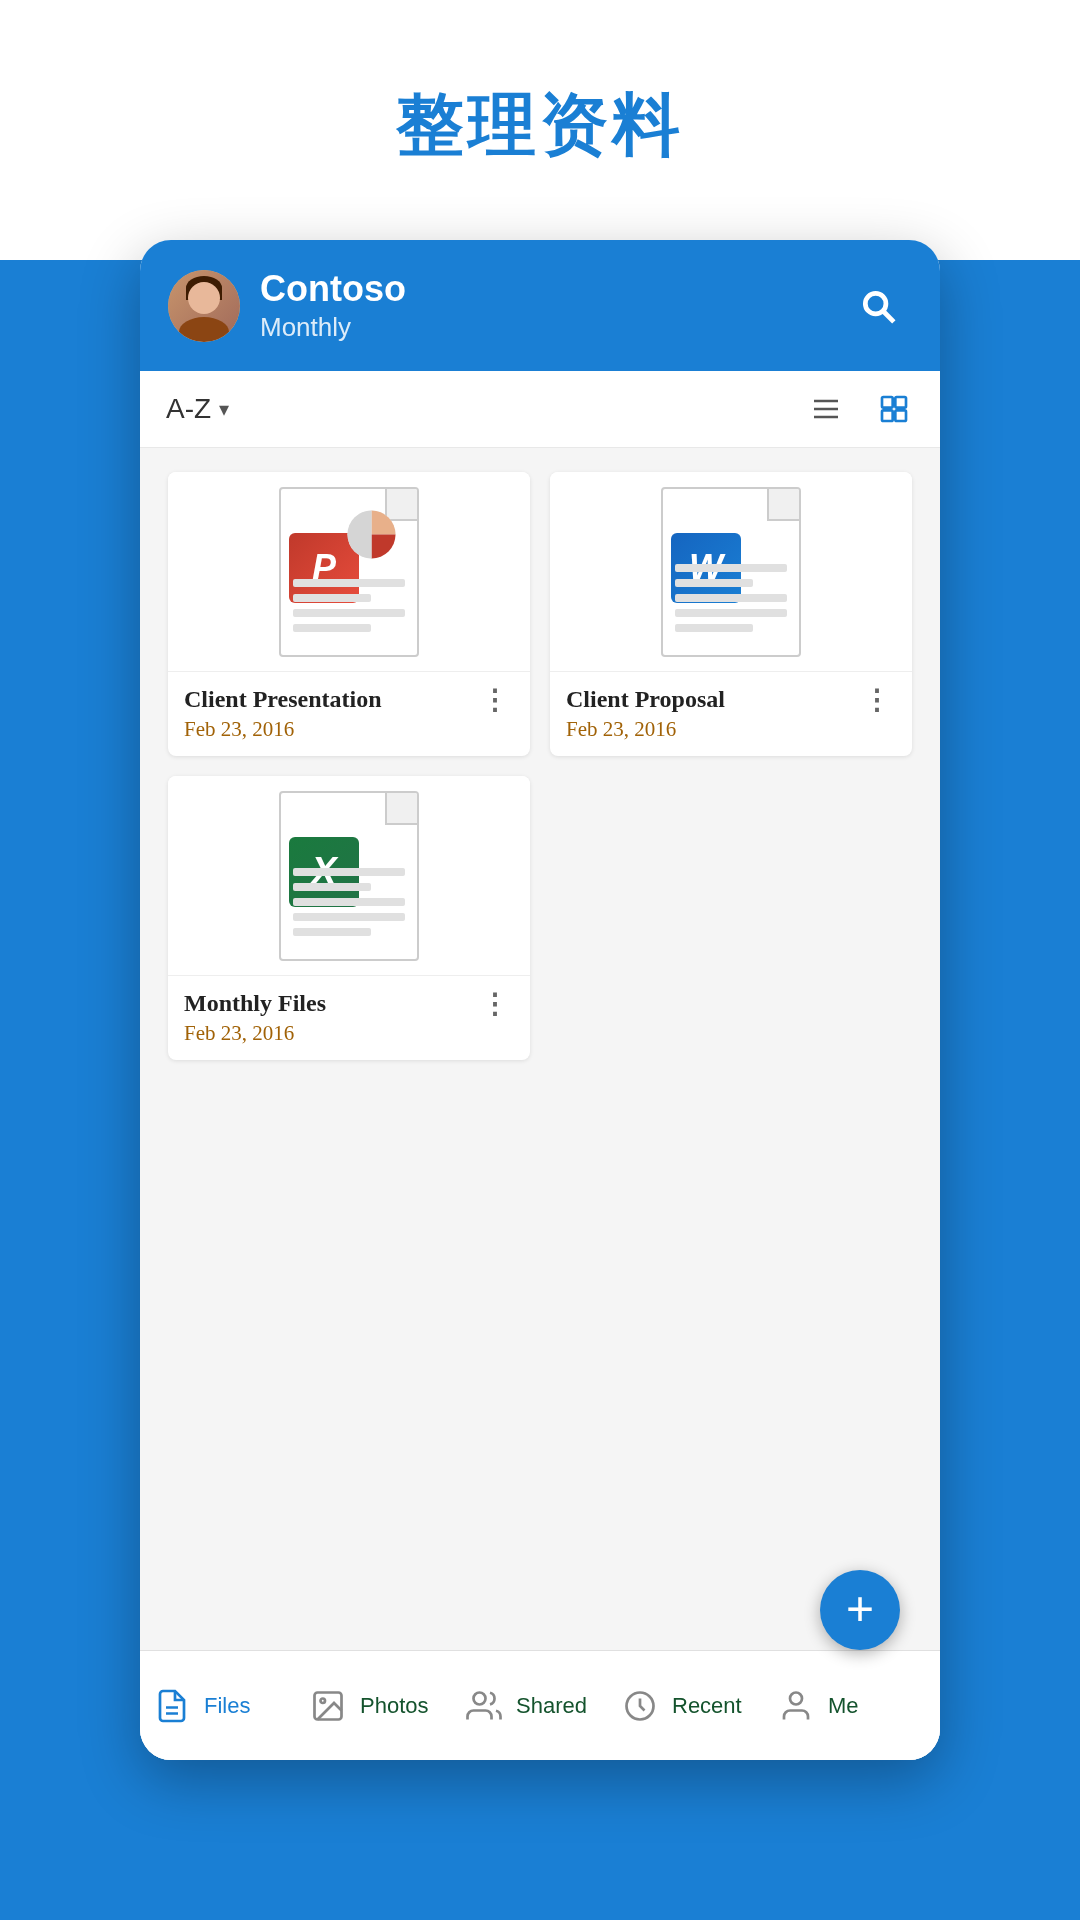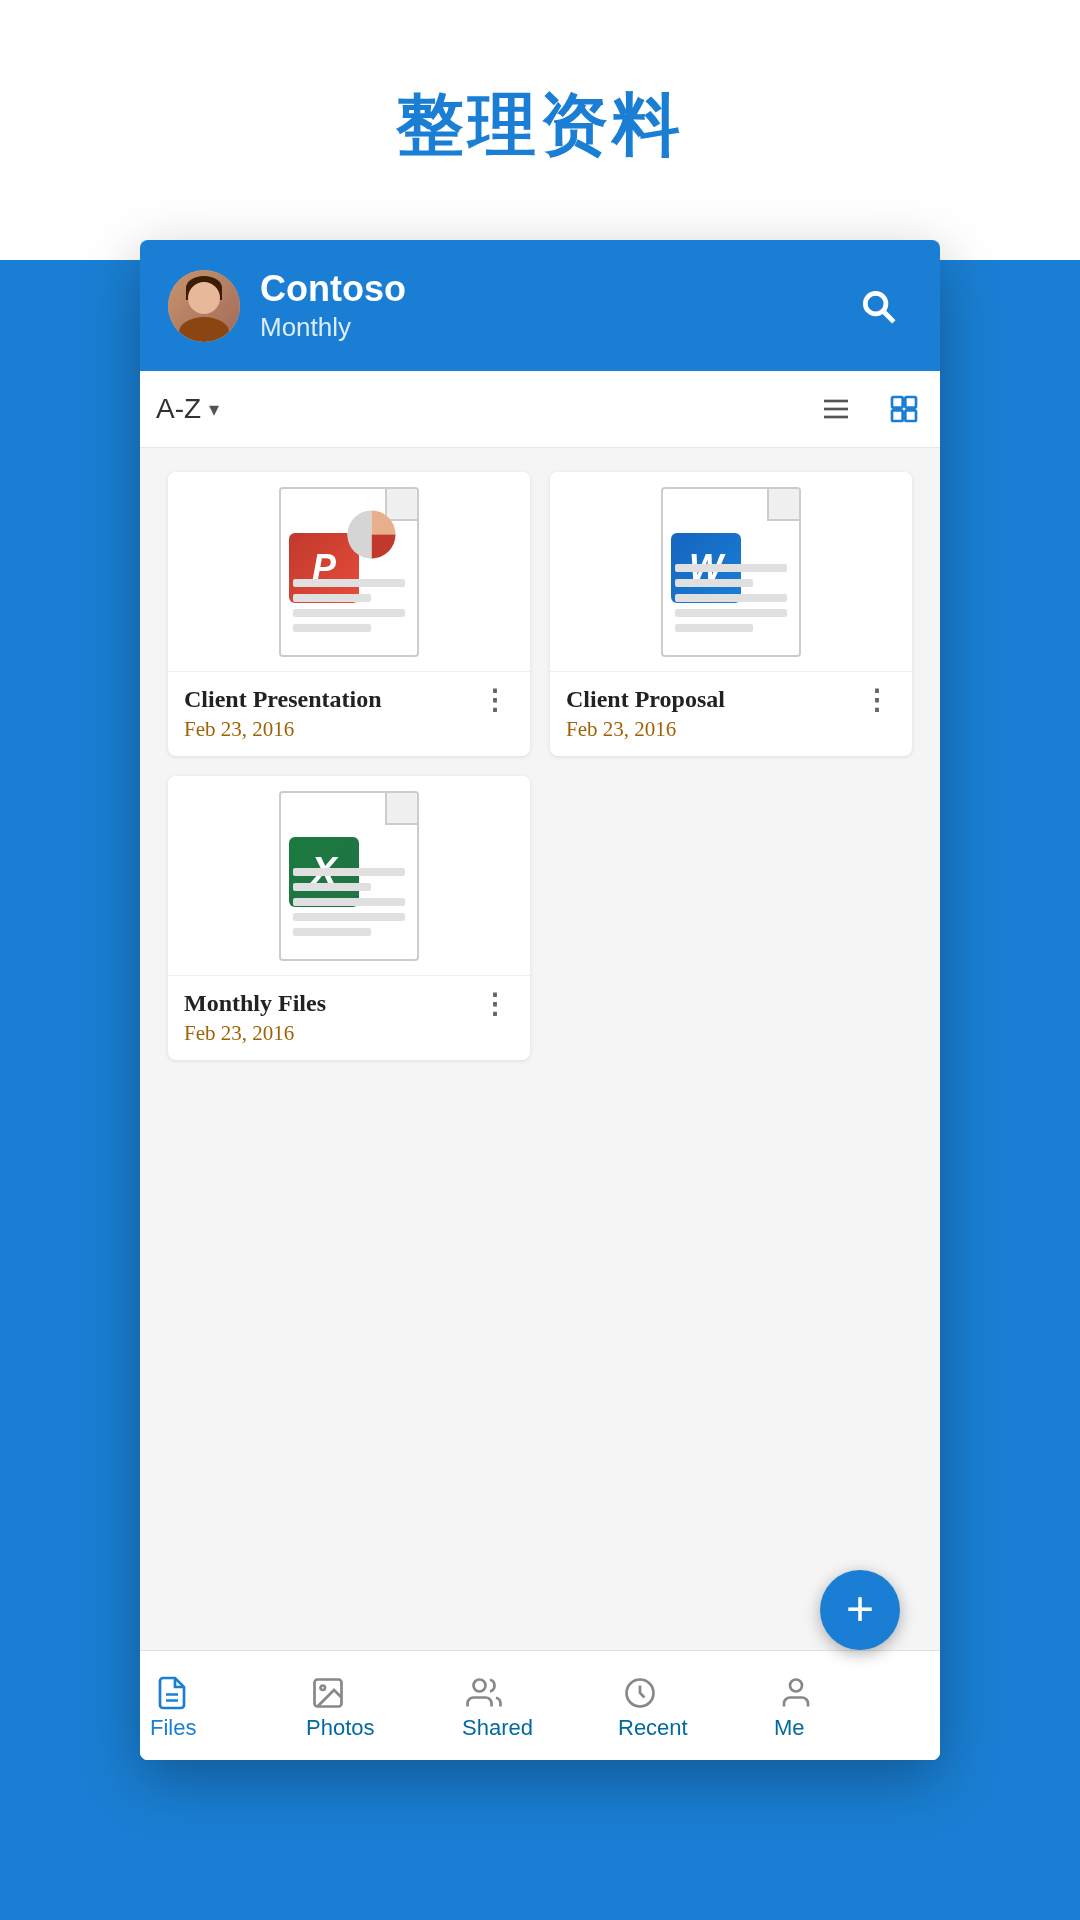--- a/index.html
+++ b/index.html
@@ -35,21 +35,21 @@
     }
 
     
     .phone-card {
       position: absolute;
       top: 240px;
       left: 140px;
       right: 140px;
       bottom: 160px;
       background: white;
-      border-radius: 8px;
+      border-radius: 31px;
       overflow: hidden;
       box-shadow: 0 20px 60px rgba(0,0,0,0.3);
       display: flex;
       flex-direction: column;
     }
 
     
     .header-bar {
       background: #1a7fd4;
       padding: 28px 36px 28px 28px;
@@ -126,21 +126,21 @@
       height: 38px;
       fill: none;
       stroke: white;
       stroke-width: 3;
     }
 
     
     .toolbar {
       background: white;
       border-bottom: 1px solid #e8e8e8;
-      padding: 18px 16px;
+      padding: 18px 26px;
       display: flex;
       align-items: center;
       justify-content: space-between;
       flex-shrink: 0;
     }
     .sort-btn {
       display: flex;
       align-items: center;
       gap: 8px;
       font-size: 28px;
@@ -337,36 +337,36 @@
       background: white;
       border-top: 1px solid #e0e0e0;
       display: flex;
       align-items: center;
       justify-content: space-around;
       padding: 0 10px;
       flex-shrink: 0;
     }
     .nav-item {
       display: flex;
-      flex-direction: column;
-      align-items: flex-start;
-      gap: 0;
+      flex-direction: row;
+      align-items: center;
+      gap: 10px;
       flex: 1;
       cursor: pointer;
     }
     .nav-icon {
       width: 44px;
       height: 44px;
       display: flex;
       align-items: center;
       justify-content: center;
     }
     .nav-label {
       font-size: 22px;
-      color: #0369a1;
+      color: #14532d;
     }
     .nav-label.active {
       color: #1a7fd4;
     }
     .nav-icon svg {
       width: 36px;
       height: 36px;
     }
   </style>
 </head>

